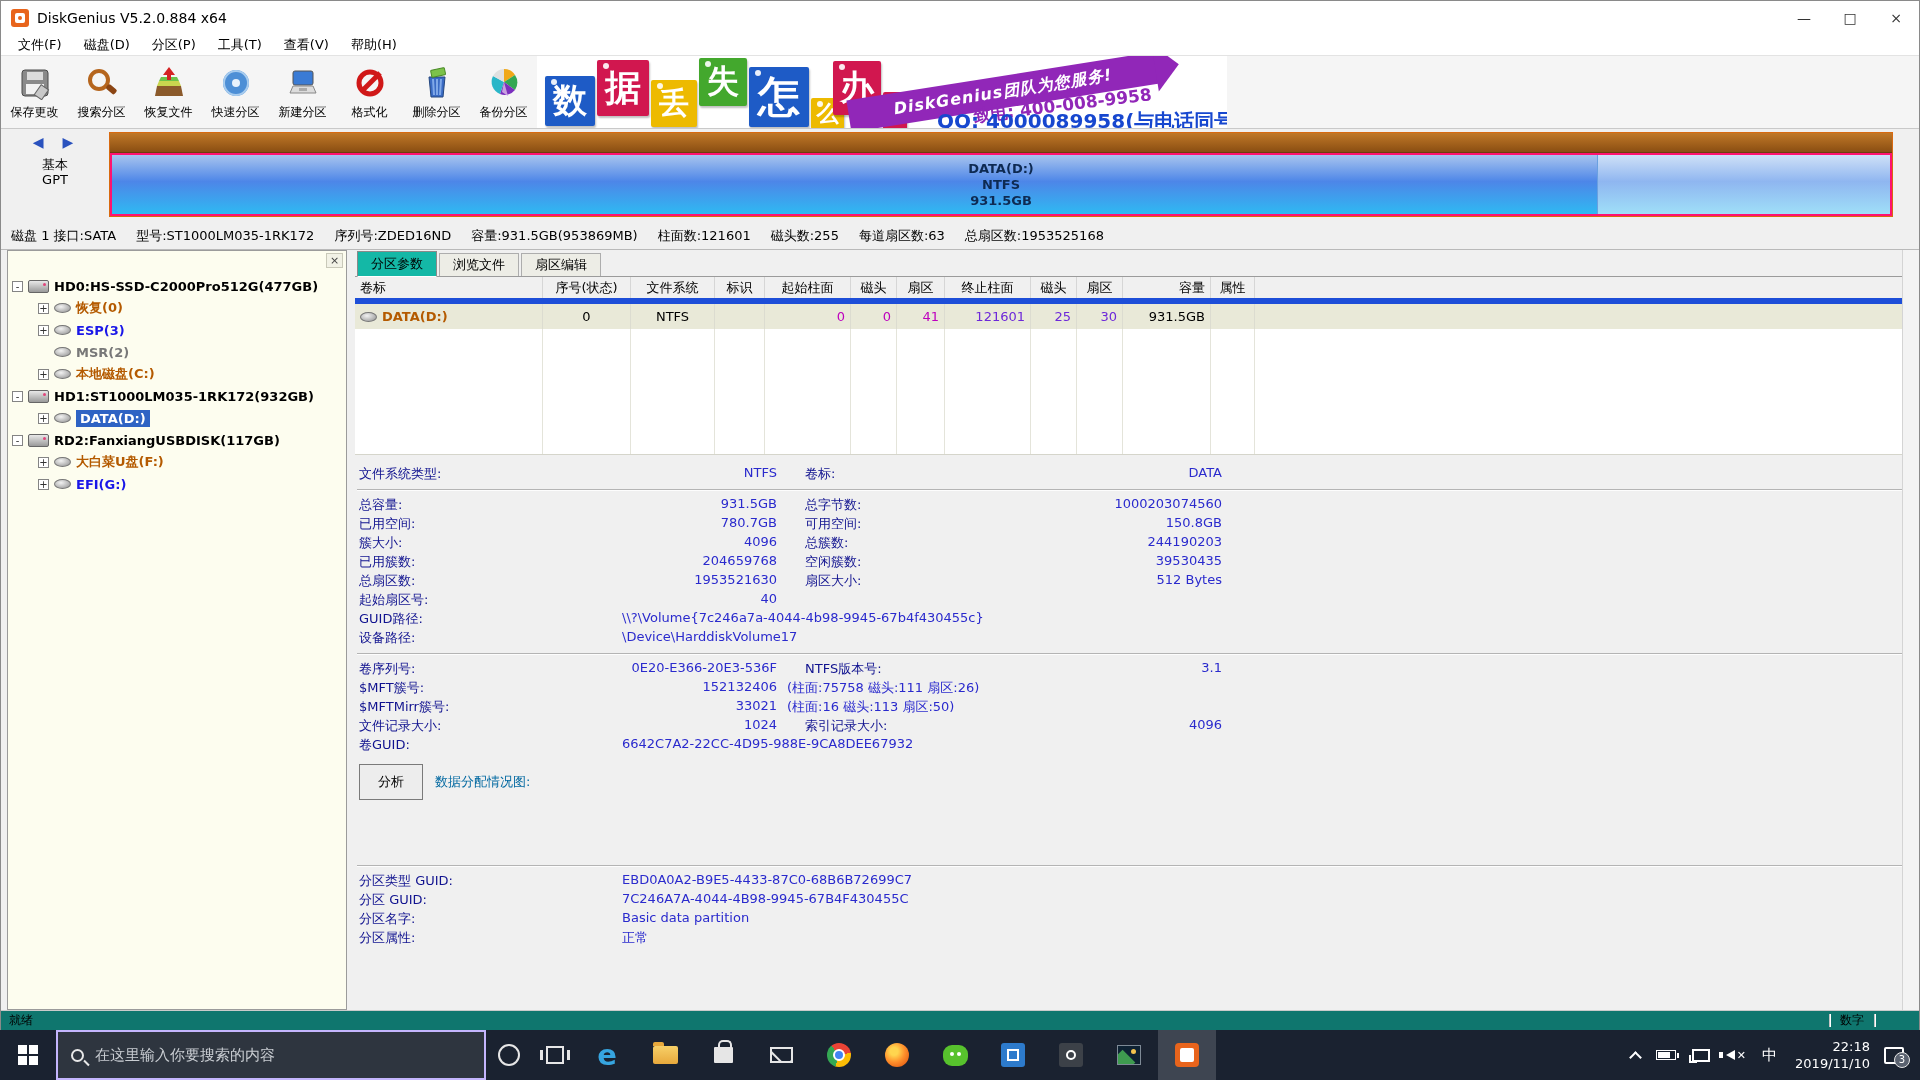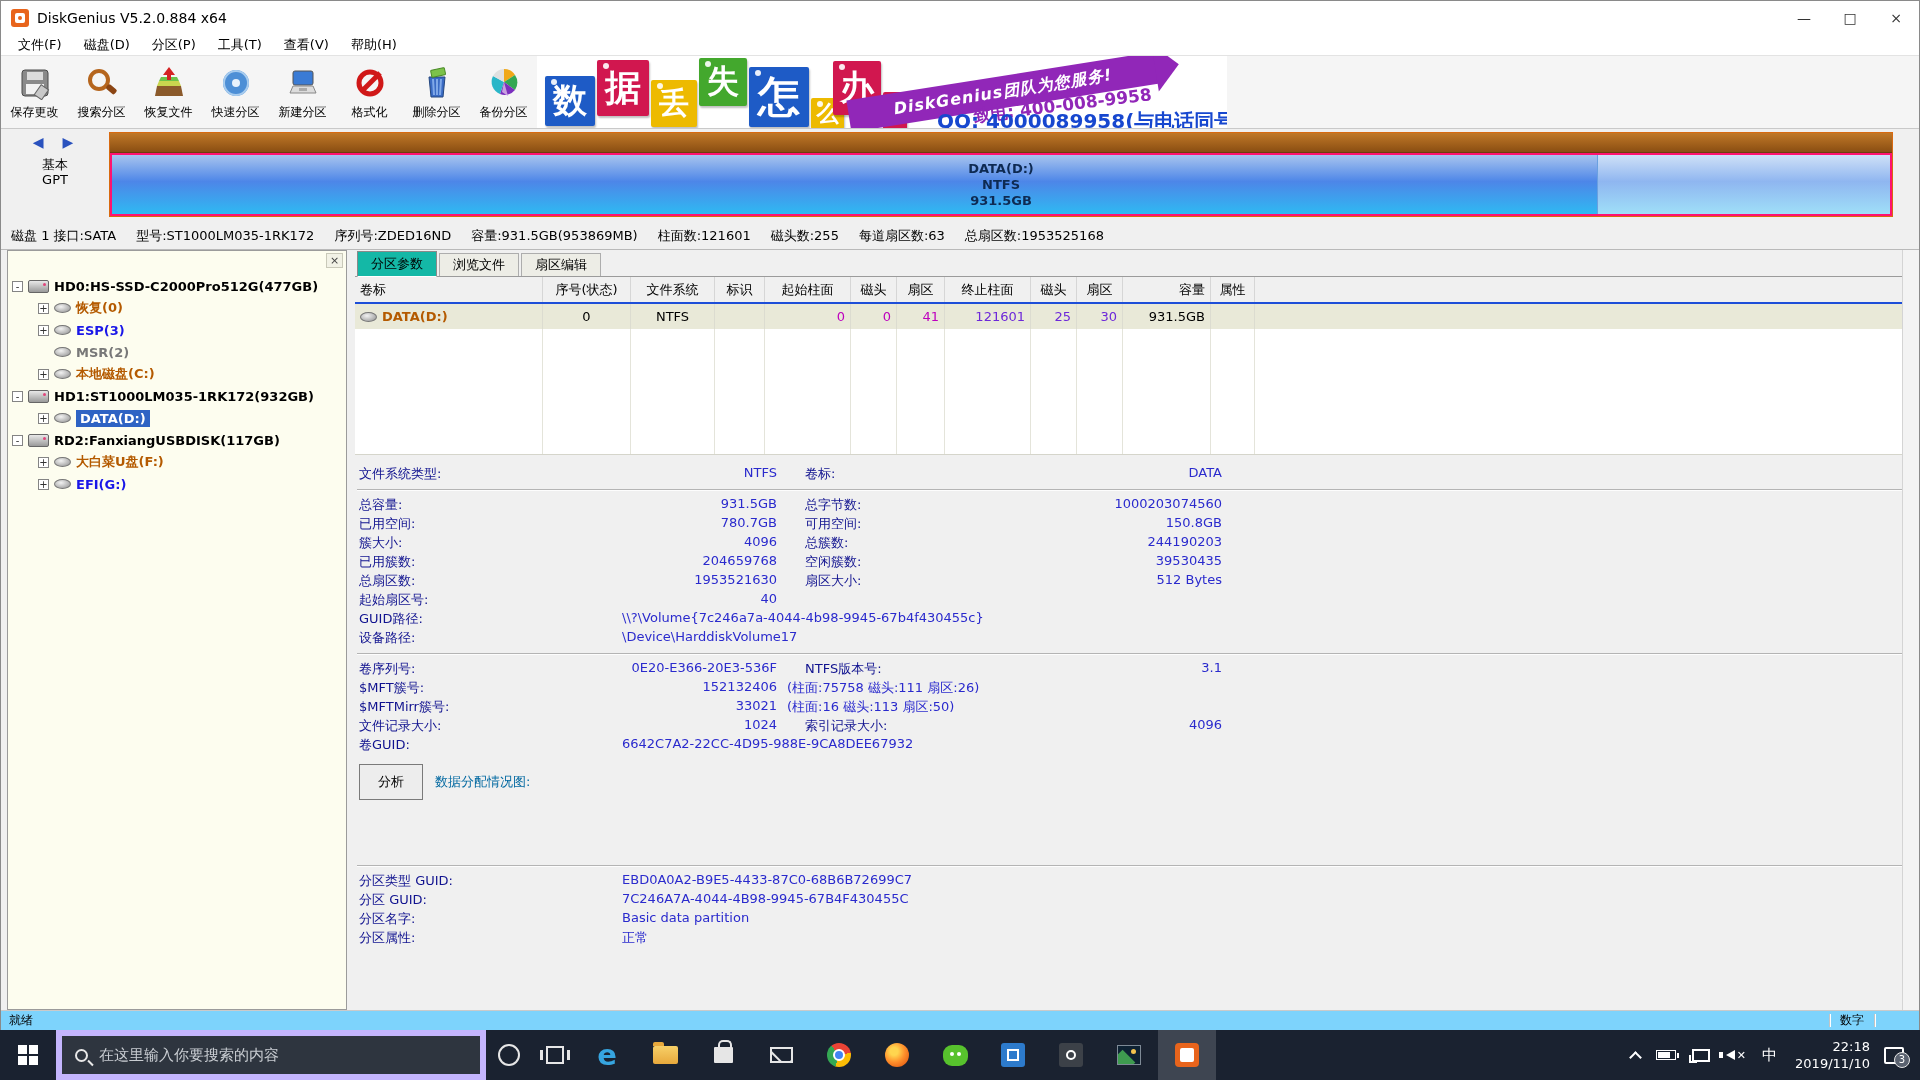--- a/index.html
+++ b/index.html
@@ -64,21 +64,21 @@
 .dicon::after{content:"";position:absolute;top:2px;right:2px;width:3px;height:3px;background:#E0457B;border-radius:50%}
 .picon{width:17px;height:10px;background:radial-gradient(ellipse at 40% 35%,#F2F2F2,#909090);border:1px solid #777;border-radius:50%;margin-right:5px;flex:none}
 .c-or{color:#B45A00}.c-bl{color:#1A17E8}.c-gr{color:#787878}
 .sel{background:#2E63C4;color:#fff;padding:1px 4px}
 
 .content{flex:1;margin-left:8px;min-width:0;display:flex;flex-direction:column}
 .vscroll{width:17px;background:#F3F3F3;border-left:1px solid #D4D4D4;flex:none}
 .tabs{height:27px;display:flex;align-items:flex-end;border-bottom:1px solid #9B9B9B;padding-left:2px}
 .tab{height:23px;padding:0 13px;font-size:13px;display:flex;align-items:center;border:1px solid #ADADAD;border-bottom:none;margin-right:2px;background:#EDEDE6}
 .tab.active{background:#14b8a6;height:26px;margin-bottom:-1px;border-color:#8A8A8A;border-bottom:1px solid #fff}
-.thead{display:flex;height:27px;background:#F0F0F0;border-bottom:2px solid #1d4ed8;font-size:13px}
+.thead{display:flex;height:27px;background:#F0F0F0;border-bottom:6px solid #1d4ed8;font-size:13px}
 .th{display:flex;align-items:center;justify-content:center;border-right:1px solid #D6D6D6;padding:0 5px}
 .trow{display:flex;height:25px;background:#E9E9D8;font-size:13px}
 .td{display:flex;align-items:center;padding:0 5px;border-right:1px solid #DCDCD0}
 .c0{width:188px}.c1{width:88px}.c2{width:84px}.c3{width:50px}.c4{width:86px}.c5{width:46px}.c6{width:48px}.c7{width:86px}.c8{width:46px}.c9{width:46px}.c10{width:88px}.c11{width:44px}
 .th.c0,.td.c0{justify-content:flex-start}
 .td.c4,.td.c5,.td.c6,.td.c7,.td.c8,.td.c9,.td.c10,.th.c10{justify-content:flex-end}
 .td.c1,.td.c2,.td.c3{justify-content:center}
 .magv{color:#BE00BE}.redv{color:#6d28d9}
 .volname{color:#B45A00;font-weight:bold}
 .emptygrid{display:flex;height:126px;background:#fff;border-bottom:1px solid #D5D5CB}
@@ -91,29 +91,29 @@
 .dx{position:absolute;left:430px;color:#2A2ACD;white-space:nowrap}
 .dl2{position:absolute;left:448px;color:#10128F;white-space:nowrap}
 .dv2{position:absolute;left:560px;width:305px;text-align:right;color:#2A2ACD;white-space:nowrap}
 .dvl{position:absolute;left:265px;color:#2A2ACD;white-space:nowrap}
 .dsep{height:2px;border-top:1px solid #B4B4B4;border-bottom:1px solid #FDFDFD;margin:5px 0}
 .arow{display:flex;align-items:center;gap:12px;margin:9px 0 4px 2px}
 .abtn{width:64px;height:36px;background:#EDEDED;border:1px solid #7A7A7A;font-size:13px;display:flex;align-items:center;justify-content:center}
 .alabel{color:#0369a1}
 .allocarea{height:56px}
 
-.statusbar{height:20px;background:#7dd3fc;border-top:1px solid #CACACA;display:flex;align-items:center;font-size:12px;padding:0 8px}
+.statusbar{height:20px;background:#0f766e;border-top:1px solid #CACACA;display:flex;align-items:center;font-size:12px;padding:0 8px}
 .sb-right{margin-left:auto;display:flex;align-items:center;gap:10px;padding-right:36px}
 .sb-sep{width:1px;height:13px;background:#C4C4C4;box-shadow:1px 0 0 #fff}
 
 .taskbar{height:50px;background:#1A2230;display:flex;align-items:stretch;color:#fff}
 .tb-start{width:56px;display:flex;align-items:center;justify-content:center}
 .winlogo{display:grid;grid-template-columns:9px 9px;grid-template-rows:9px 9px;gap:2px}
 .winlogo i{background:#fff}
-.searchbox{width:430px;margin:0;background:#2E353F;border:6px solid #c4b5fd;display:flex;align-items:center;gap:11px;padding:4px 13px;font-size:15px;color:#C9CDD2}
+.searchbox{width:430px;margin:0;background:#2E353F;border:2px solid #c4b5fd;display:flex;align-items:center;gap:11px;padding:4px 13px;font-size:15px;color:#C9CDD2}
 .mag{width:13px;height:13px;border:2px solid #E8E8E8;border-radius:50%;position:relative;flex:none}
 .mag::after{content:"";position:absolute;left:10px;top:11px;width:7px;height:2px;background:#E8E8E8;transform:rotate(45deg)}
 .tb-icons{display:flex}
 .tbi{width:58px;display:flex;align-items:center;justify-content:center;position:relative}
 .tbi.narrow{width:46px}
 .tbi.active{background:rgba(255,255,255,.16)}
 .i-cortana{width:22px;height:22px;border:2px solid #E6E6E6;border-radius:50%}
 .i-tview{width:18px;height:18px;border:2px solid #E6E6E6;position:relative}
 .i-tview::before,.i-tview::after{content:"";position:absolute;top:2px;width:3px;height:10px;background:#E6E6E6}
 .i-tview::before{left:-8px}.i-tview::after{right:-8px}

